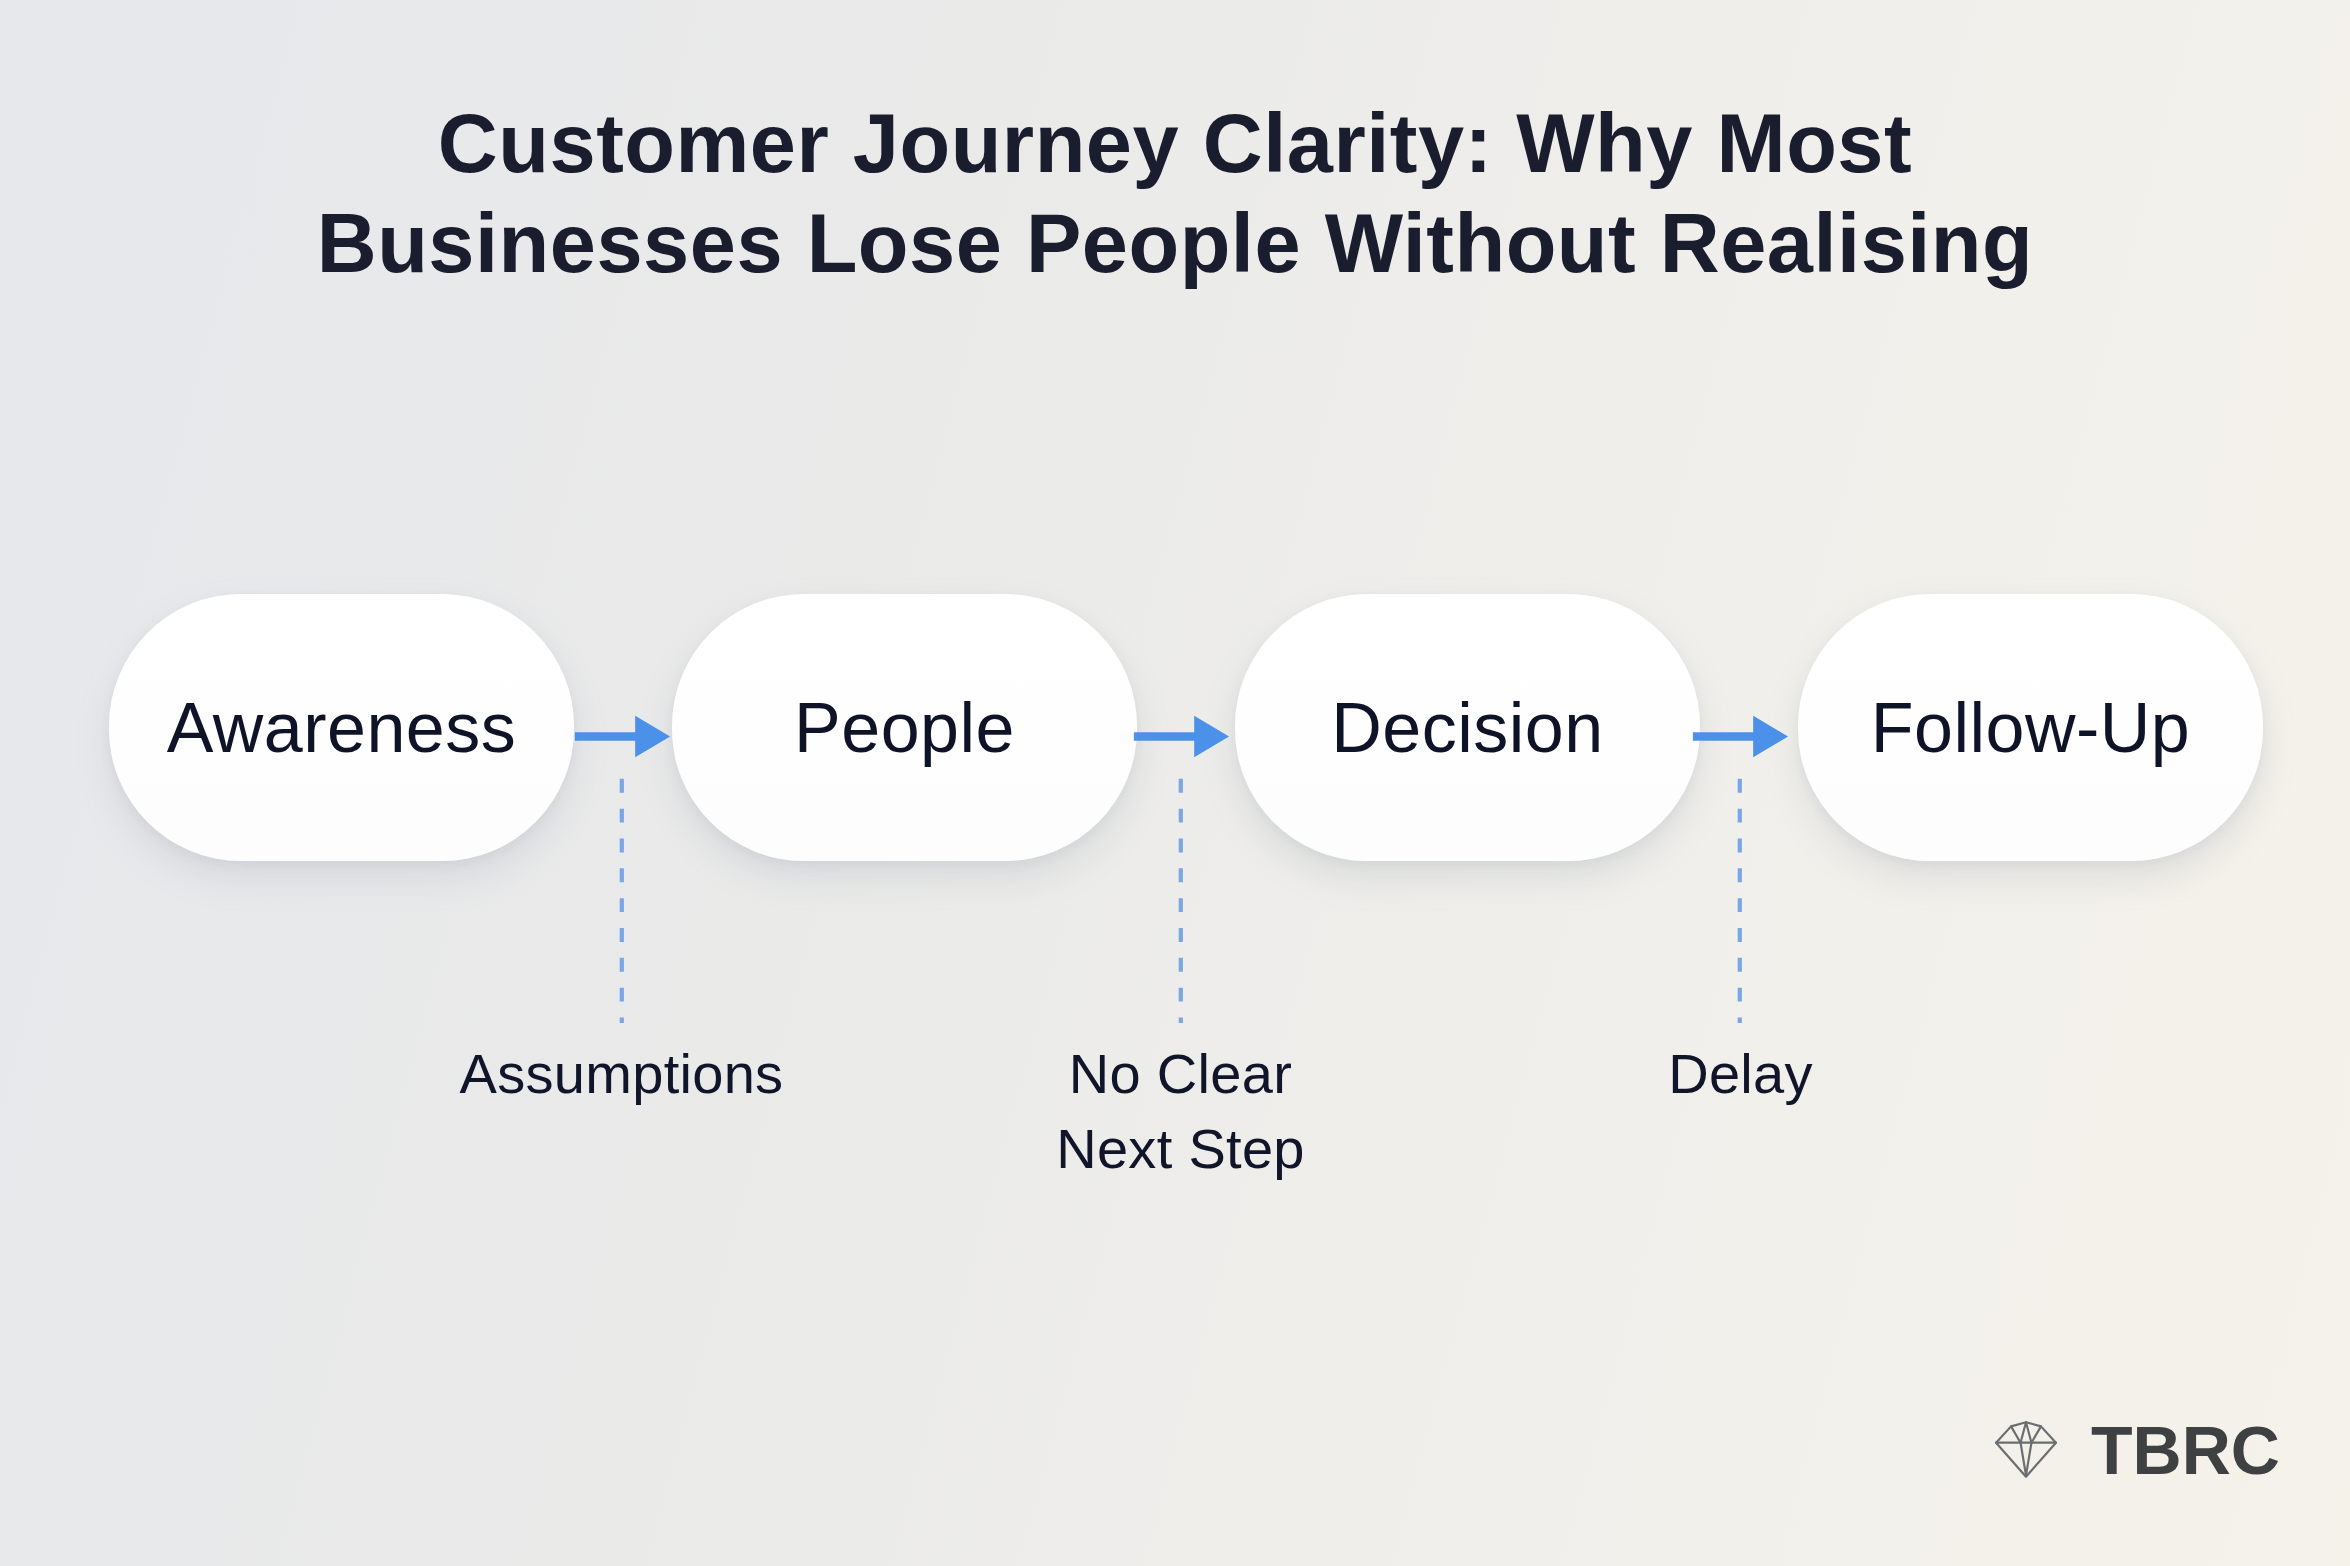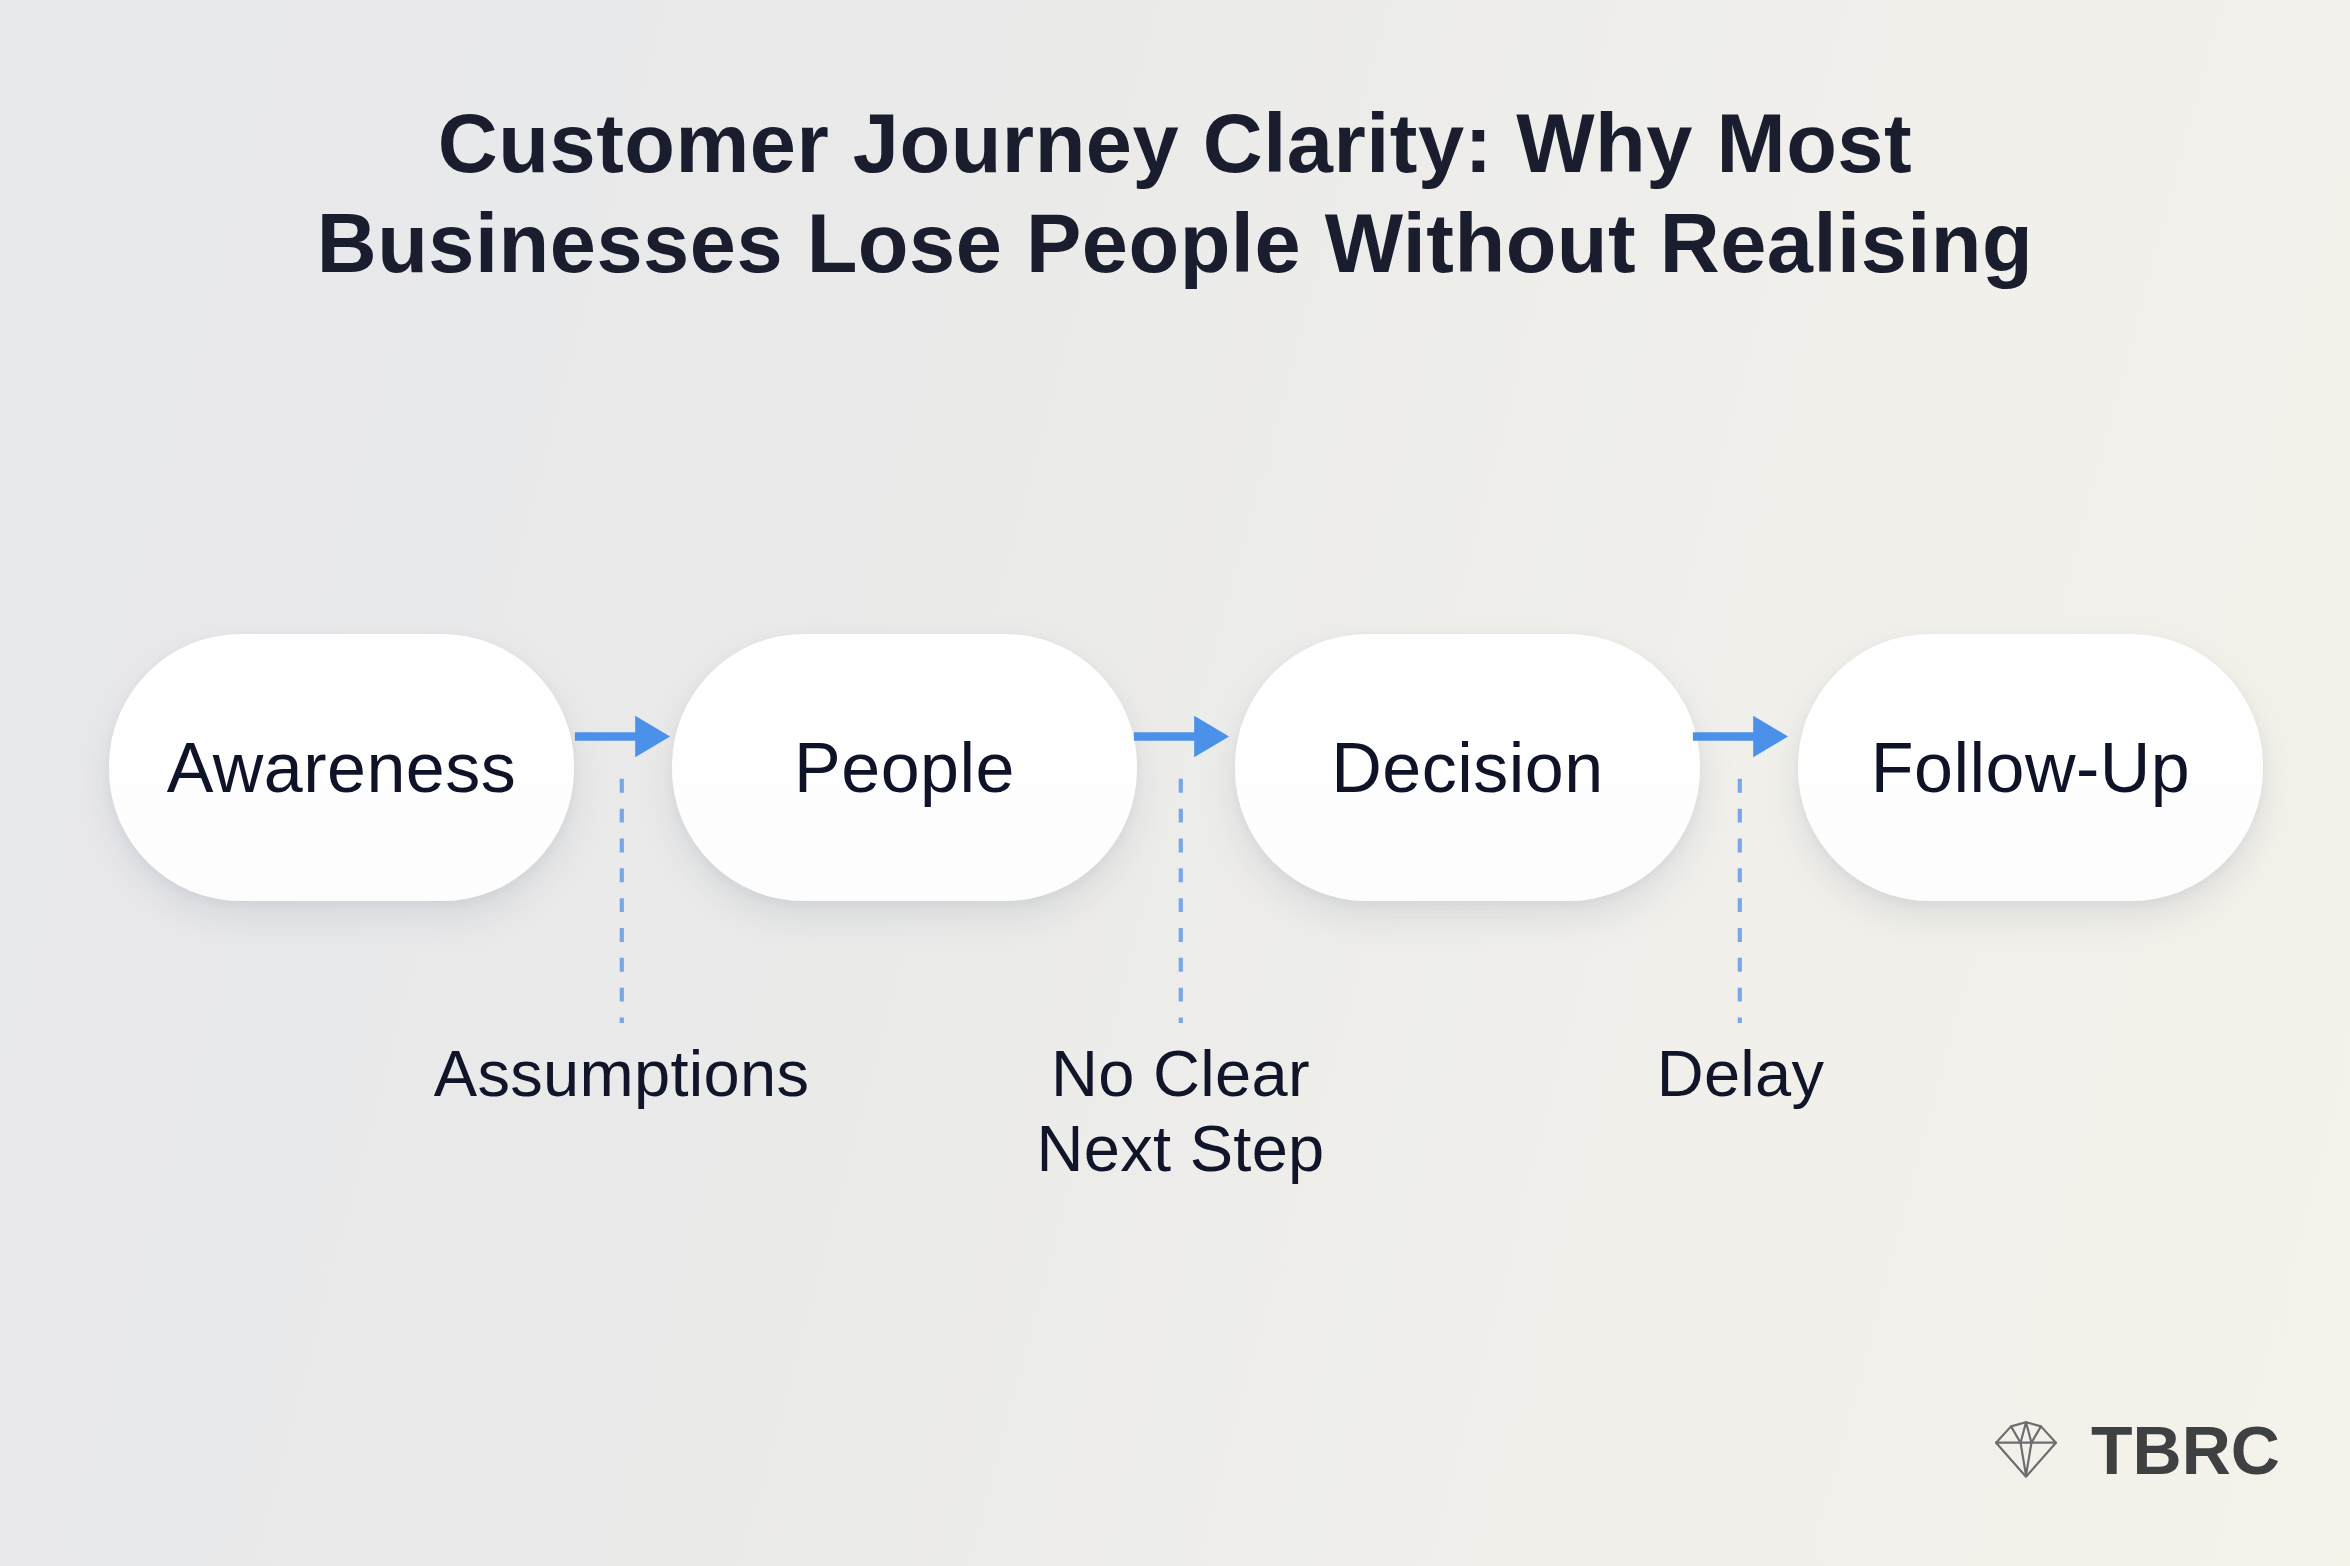--- a/index.html
+++ b/index.html
@@ -11,21 +11,21 @@
     font-family:"Liberation Sans", sans-serif;
     color:#1a1d2d;
   }
   .title {
     position:absolute; left:0; right:0; top:94px;
     text-align:center;
     font-size:83px; line-height:100px; font-weight:700;
     color:#1a1d2d; letter-spacing:0.5px;
   }
   .pill {
-    position:absolute; top:634px;
+    position:absolute; top:594px;
     width:465px; height:267px;
     background:linear-gradient(180deg,#ffffff 0%,#fdfdfe 100%);
     border-radius:132px;
     box-shadow:0 17px 34px rgba(141,149,166,0.20), 0 3.8px 9.4px rgba(141,149,166,0.10);
     display:flex; align-items:center; justify-content:center;
   }
   .pill-1 { left:109px; }
   .pill-2 { left:672px; }
   .pill-3 { left:1235px; }
   .pill-4 { left:1798px; }
@@ -37,21 +37,21 @@
   .arrow-1 { left:573px; }
   .arrow-2 { left:1132px; }
   .arrow-3 { left:1691px; }
   .connector { position:absolute; top:772px; width:5.6px; height:256px; }
   .connector-1 { left:619px; }
   .connector-2 { left:1178px; }
   .connector-3 { left:1737px; }
   .dropoff {
     position:absolute; top:1036px; width:603px;
     text-align:center;
-    font-size:65px; line-height:75px; font-weight:400;
+    font-size:56px; line-height:75px; font-weight:400;
     color:#11152a; letter-spacing:0.3px;
   }
   .dropoff-1 { left:320px; }
   .dropoff-2 { left:879px; }
   .dropoff-3 { left:1439px; }
   .logo {
     position:absolute; left:1992px; top:1409px; height:81px;
     display:flex; align-items:center; gap:31px;
   }
   .logo-text {

